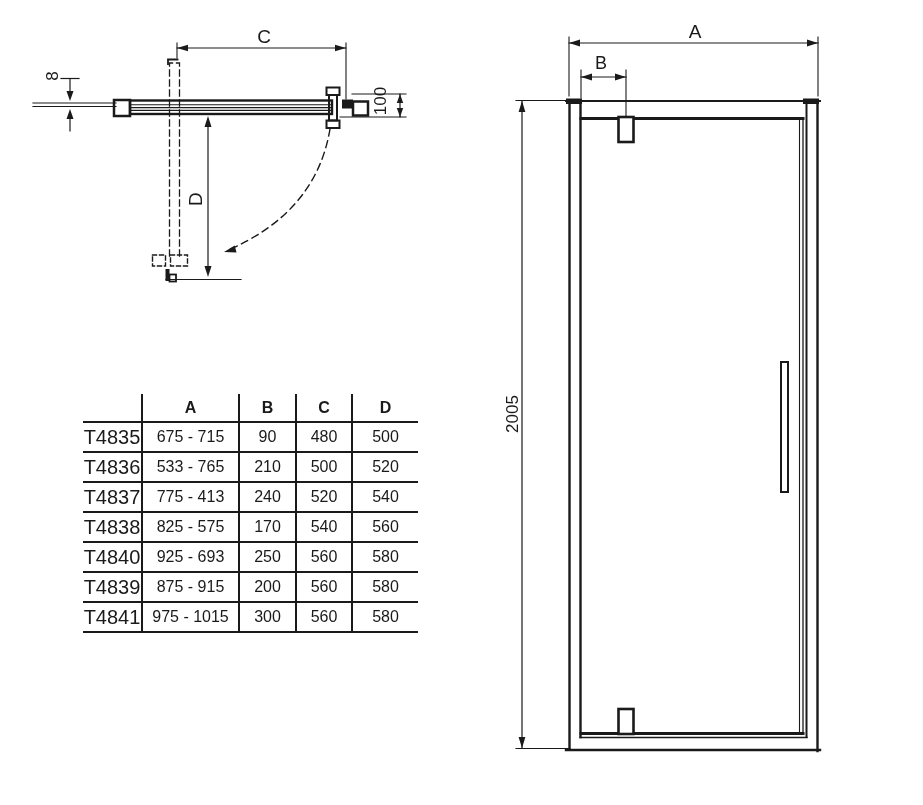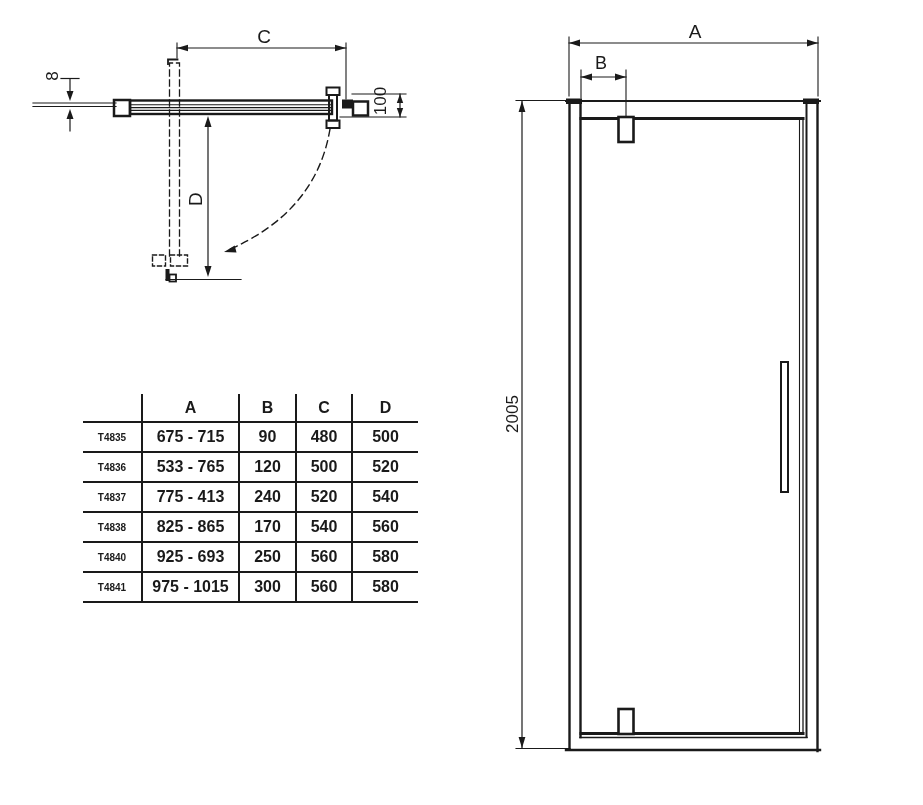--- a/index.html
+++ b/index.html
@@ -31,26 +31,26 @@
     width: 335px;
   }
   table.spec-table th, table.spec-table td {
     border-left: 2px solid #1a1a1a;
     border-bottom: 2px solid #1a1a1a;
     text-align: center;
     vertical-align: middle;
     padding: 0;
     height: 28px;
     font-size: 16px;
-    font-weight: bold;
+    font-weight: normal;
     color: #1a1a1a;
   }
   table.spec-table th:first-child, table.spec-table td:first-child { border-left: none; }
   table.spec-table th { font-weight: bold; height: 27px; }
-  table.spec-table td.model { font-weight: bold; font-size: 10px; }
+  table.spec-table td.model { font-weight: normal; font-size: 20px; }
   col.c-model { width: 59px; }
   col.c-a { width: 97px; }
   col.c-b { width: 57px; }
   col.c-c { width: 56px; }
   col.c-d { width: 66px; }
 </style>
 </head>
 <body>
 
 <div class="canvas">
@@ -215,46 +215,53 @@
         <tr>
           <td class="model">T4835</td>
           <td>675 - 715</td>
           <td>90</td>
           <td>480</td>
           <td>500</td>
         </tr>
         <tr>
           <td class="model">T4836</td>
           <td>533 - 765</td>
-          <td>120</td>
+          <td>210</td>
           <td>500</td>
           <td>520</td>
         </tr>
         <tr>
           <td class="model">T4837</td>
           <td>775 - 413</td>
           <td>240</td>
           <td>520</td>
           <td>540</td>
         </tr>
         <tr>
           <td class="model">T4838</td>
-          <td>825 - 865</td>
+          <td>825 - 575</td>
           <td>170</td>
           <td>540</td>
           <td>560</td>
         </tr>
         <tr>
           <td class="model">T4840</td>
           <td>925 - 693</td>
           <td>250</td>
           <td>560</td>
           <td>580</td>
         </tr>
         <tr>
+          <td class="model">T4839</td>
+          <td>875 - 915</td>
+          <td>200</td>
+          <td>560</td>
+          <td>580</td>
+        </tr>
+        <tr>
           <td class="model">T4841</td>
           <td>975 - 1015</td>
           <td>300</td>
           <td>560</td>
           <td>580</td>
         </tr>
       </tbody>
     </table>
   </div>
 

